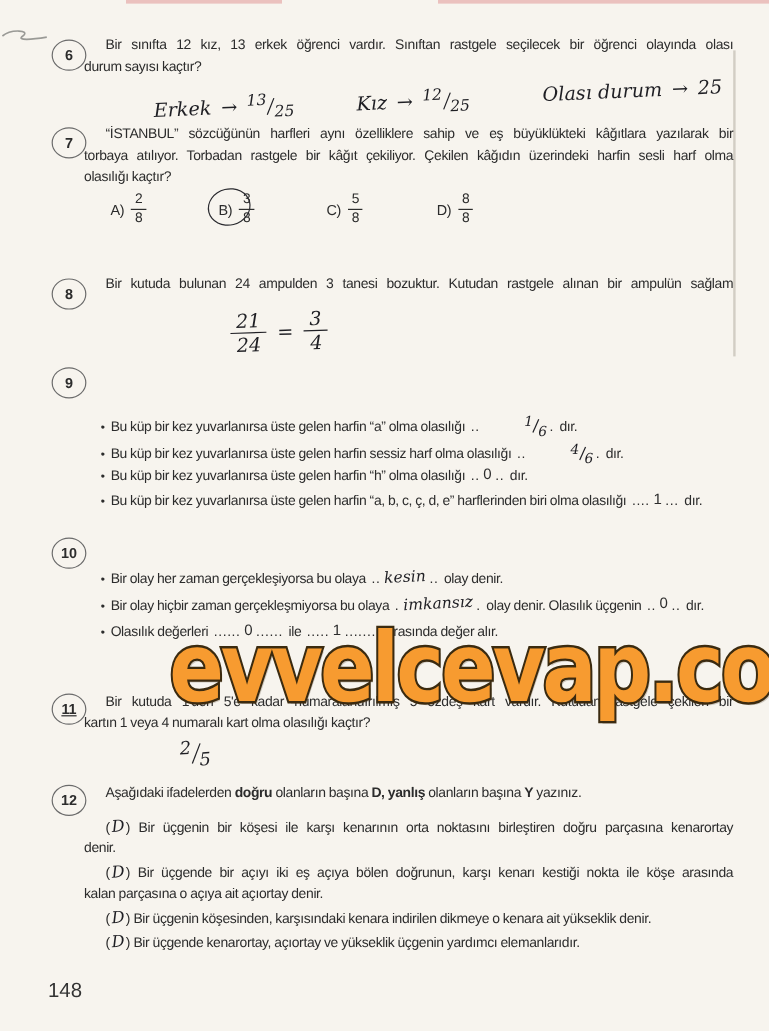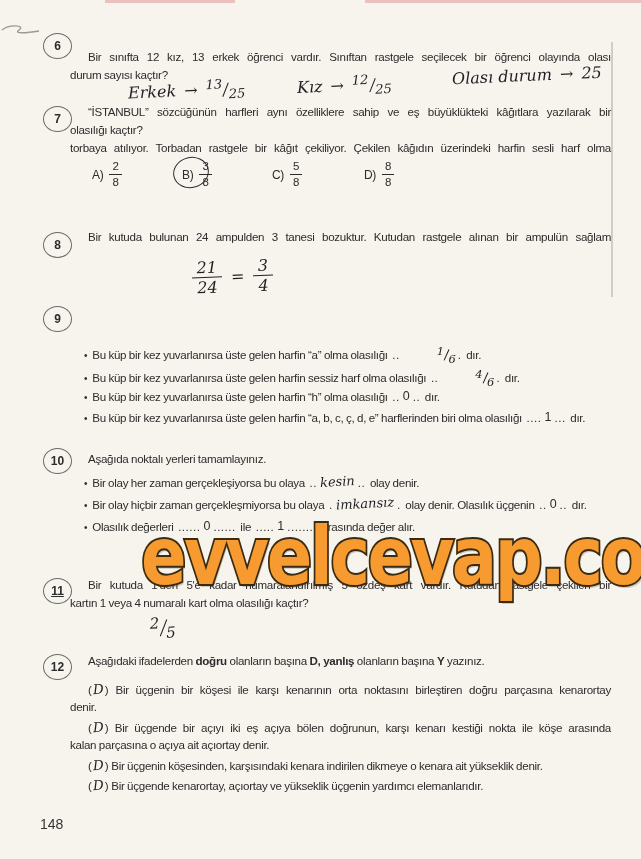--- a/index.html
+++ b/index.html
@@ -62,38 +62,38 @@
   .paren{letter-spacing:0;}
   
   .watermark{
     position:absolute;left:141px;top:514px;z-index:10;
     font-family:"DejaVu Sans",sans-serif;font-weight:bold;
     font-size:80px;line-height:86px;letter-spacing:-3px;white-space:nowrap;
     color:#f79b30;-webkit-text-stroke:4px #3b2b10;paint-order:stroke fill;
     text-shadow:2px 3px 0 rgba(59,43,16,0.22);
     transform:scaleX(0.84);transform-origin:left top;
   }
-  .pagenum{position:absolute;left:40px;top:816px;font-size:14px;color:#333;letter-spacing:0;}
+  .pagenum{position:absolute;left:40px;top:816px;font-size:17px;color:#333;letter-spacing:0;}
 </style>
 </head>
 <body>
 
 <div class="page">
 
   <div class="pink-strip" style="left:105px;width:130px;"></div>
   <div class="pink-strip" style="left:365px;width:276px;"></div>
   <div class="fold-line"></div>
   <svg class="squiggle" width="42" height="20">
     <path d="M2,10 C 9,4 26,5 19,10 C 13,14 27,13 39,11" fill="none" stroke="#9a9a96" stroke-width="1.4"></path>
   </svg>
 
   <div class="qcirc" style="top:33px;">
     <span>6</span>
   </div>
-  <div class="para" style="top:29px;margin-top:19px;">
+  <div class="para" style="top:29px;">
     <div class="ln jl ind">Bir sınıfta 12 kız, 13 erkek öğrenci vardır. Sınıftan rastgele seçilecek bir öğrenci olayında olası</div>
     <div class="ln">durum sayısı kaçtır?</div>
   </div>
   <div class="hw hw6" style="left:128px;top:78px;">
     <span>Erkek</span>
     <span class="arr">→</span>
     <span class="dfr"><span class="dn">13</span><span class="dsl"></span><span class="dd">25</span></span>
   </div>
   <div class="hw hw6" style="left:297px;top:73px;">
     <span>Kız</span>
@@ -104,22 +104,22 @@
     <span>Olası durum</span>
     <span class="arr">→</span>
     <span>25</span>
   </div>
 
   <div class="qcirc" style="top:106px;">
     <span>7</span>
   </div>
   <div class="para" style="top:103px;">
     <div class="ln jl ind">“İSTANBUL” sözcüğünün harfleri aynı özelliklere sahip ve eş büyüklükteki kâğıtlara yazılarak bir</div>
+    <div class="ln jl">torbaya atılıyor. Torbadan rastgele bir kâğıt çekiliyor. Çekilen kâğıdın üzerindeki harfin sesli harf olma</div>
     <div class="ln">olasılığı kaçtır?</div>
-    <div class="ln jl">torbaya atılıyor. Torbadan rastgele bir kâğıt çekiliyor. Çekilen kâğıdın üzerindeki harfin sesli harf olma</div>
   </div>
   <div class="opts">
     <div class="opt" style="left:0;">
       <span class="olabel">A)</span>
       <span class="frac">
           <span class="fn">2</span>
           <span class="fd">8</span>
         </span>
     </div>
     <div class="opt" style="left:90px;">
@@ -177,23 +177,20 @@
     <span>dır.</span>
   </div>
   <div class="bullet" style="top:409px;">
     <span class="bdot">•</span><span>Bu küp bir kez yuvarlanırsa üste gelen harfin “a, b, c, ç, d, e” harflerinden biri olma olasılığı</span>
     <span class="dots">....</span><span class="hwv">1</span><span class="dots">...</span>
     <span>dır.</span>
   </div>
 
   <div class="qcirc" style="top:448px;">
     <span>10</span>
-  </div>
-  <div class="para" style="top:450px;">
-    <div class="ln ind">Aşağıda noktalı yerleri tamamlayınız.</div>
   </div>
   <div class="bullet" style="top:474px;">
     <span class="bdot">•</span><span>Bir olay her zaman gerçekleşiyorsa bu olaya</span>
     <span class="dots">..</span><span class="hww">kesin</span><span class="dots">..</span>
     <span>olay denir.</span>
   </div>
   <div class="bullet" style="top:496px;">
     <span class="bdot">•</span><span>Bir olay hiçbir zaman gerçekleşmiyorsa bu olaya</span>
     <span class="dots">.</span><span class="hww">imkansız</span><span class="dots">.</span>
     <span>olay denir. Olasılık üçgenin</span>

